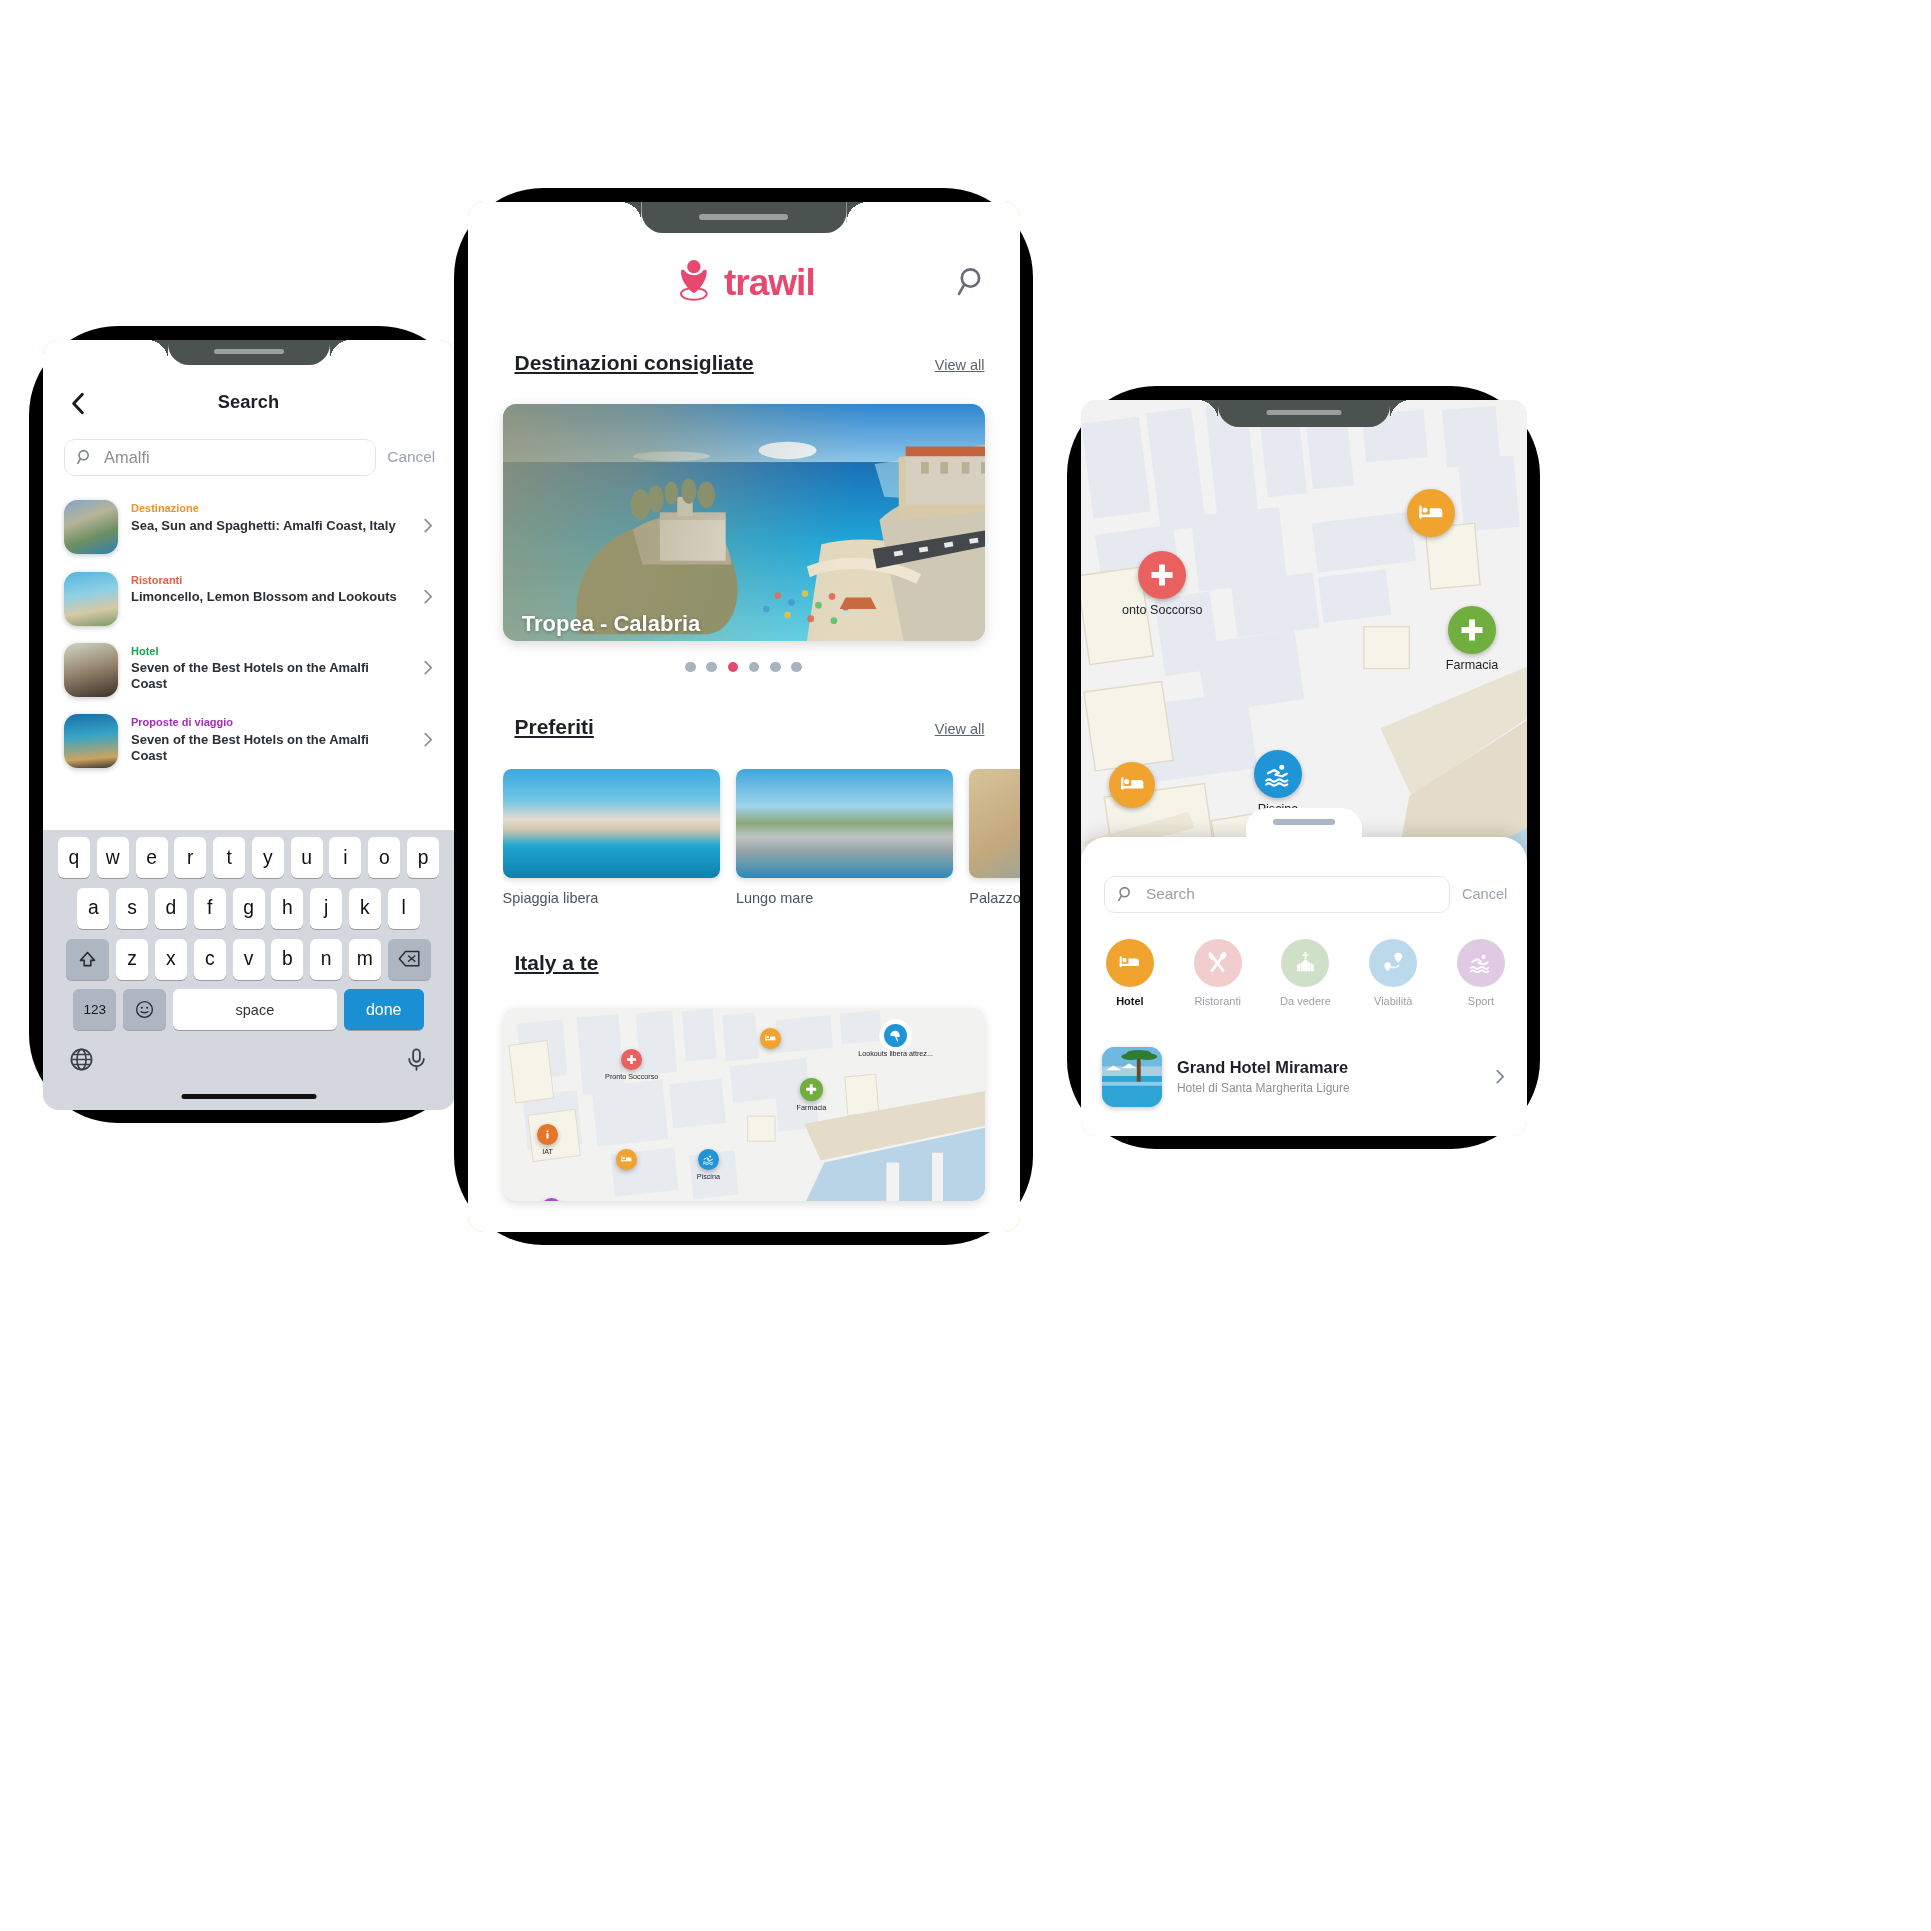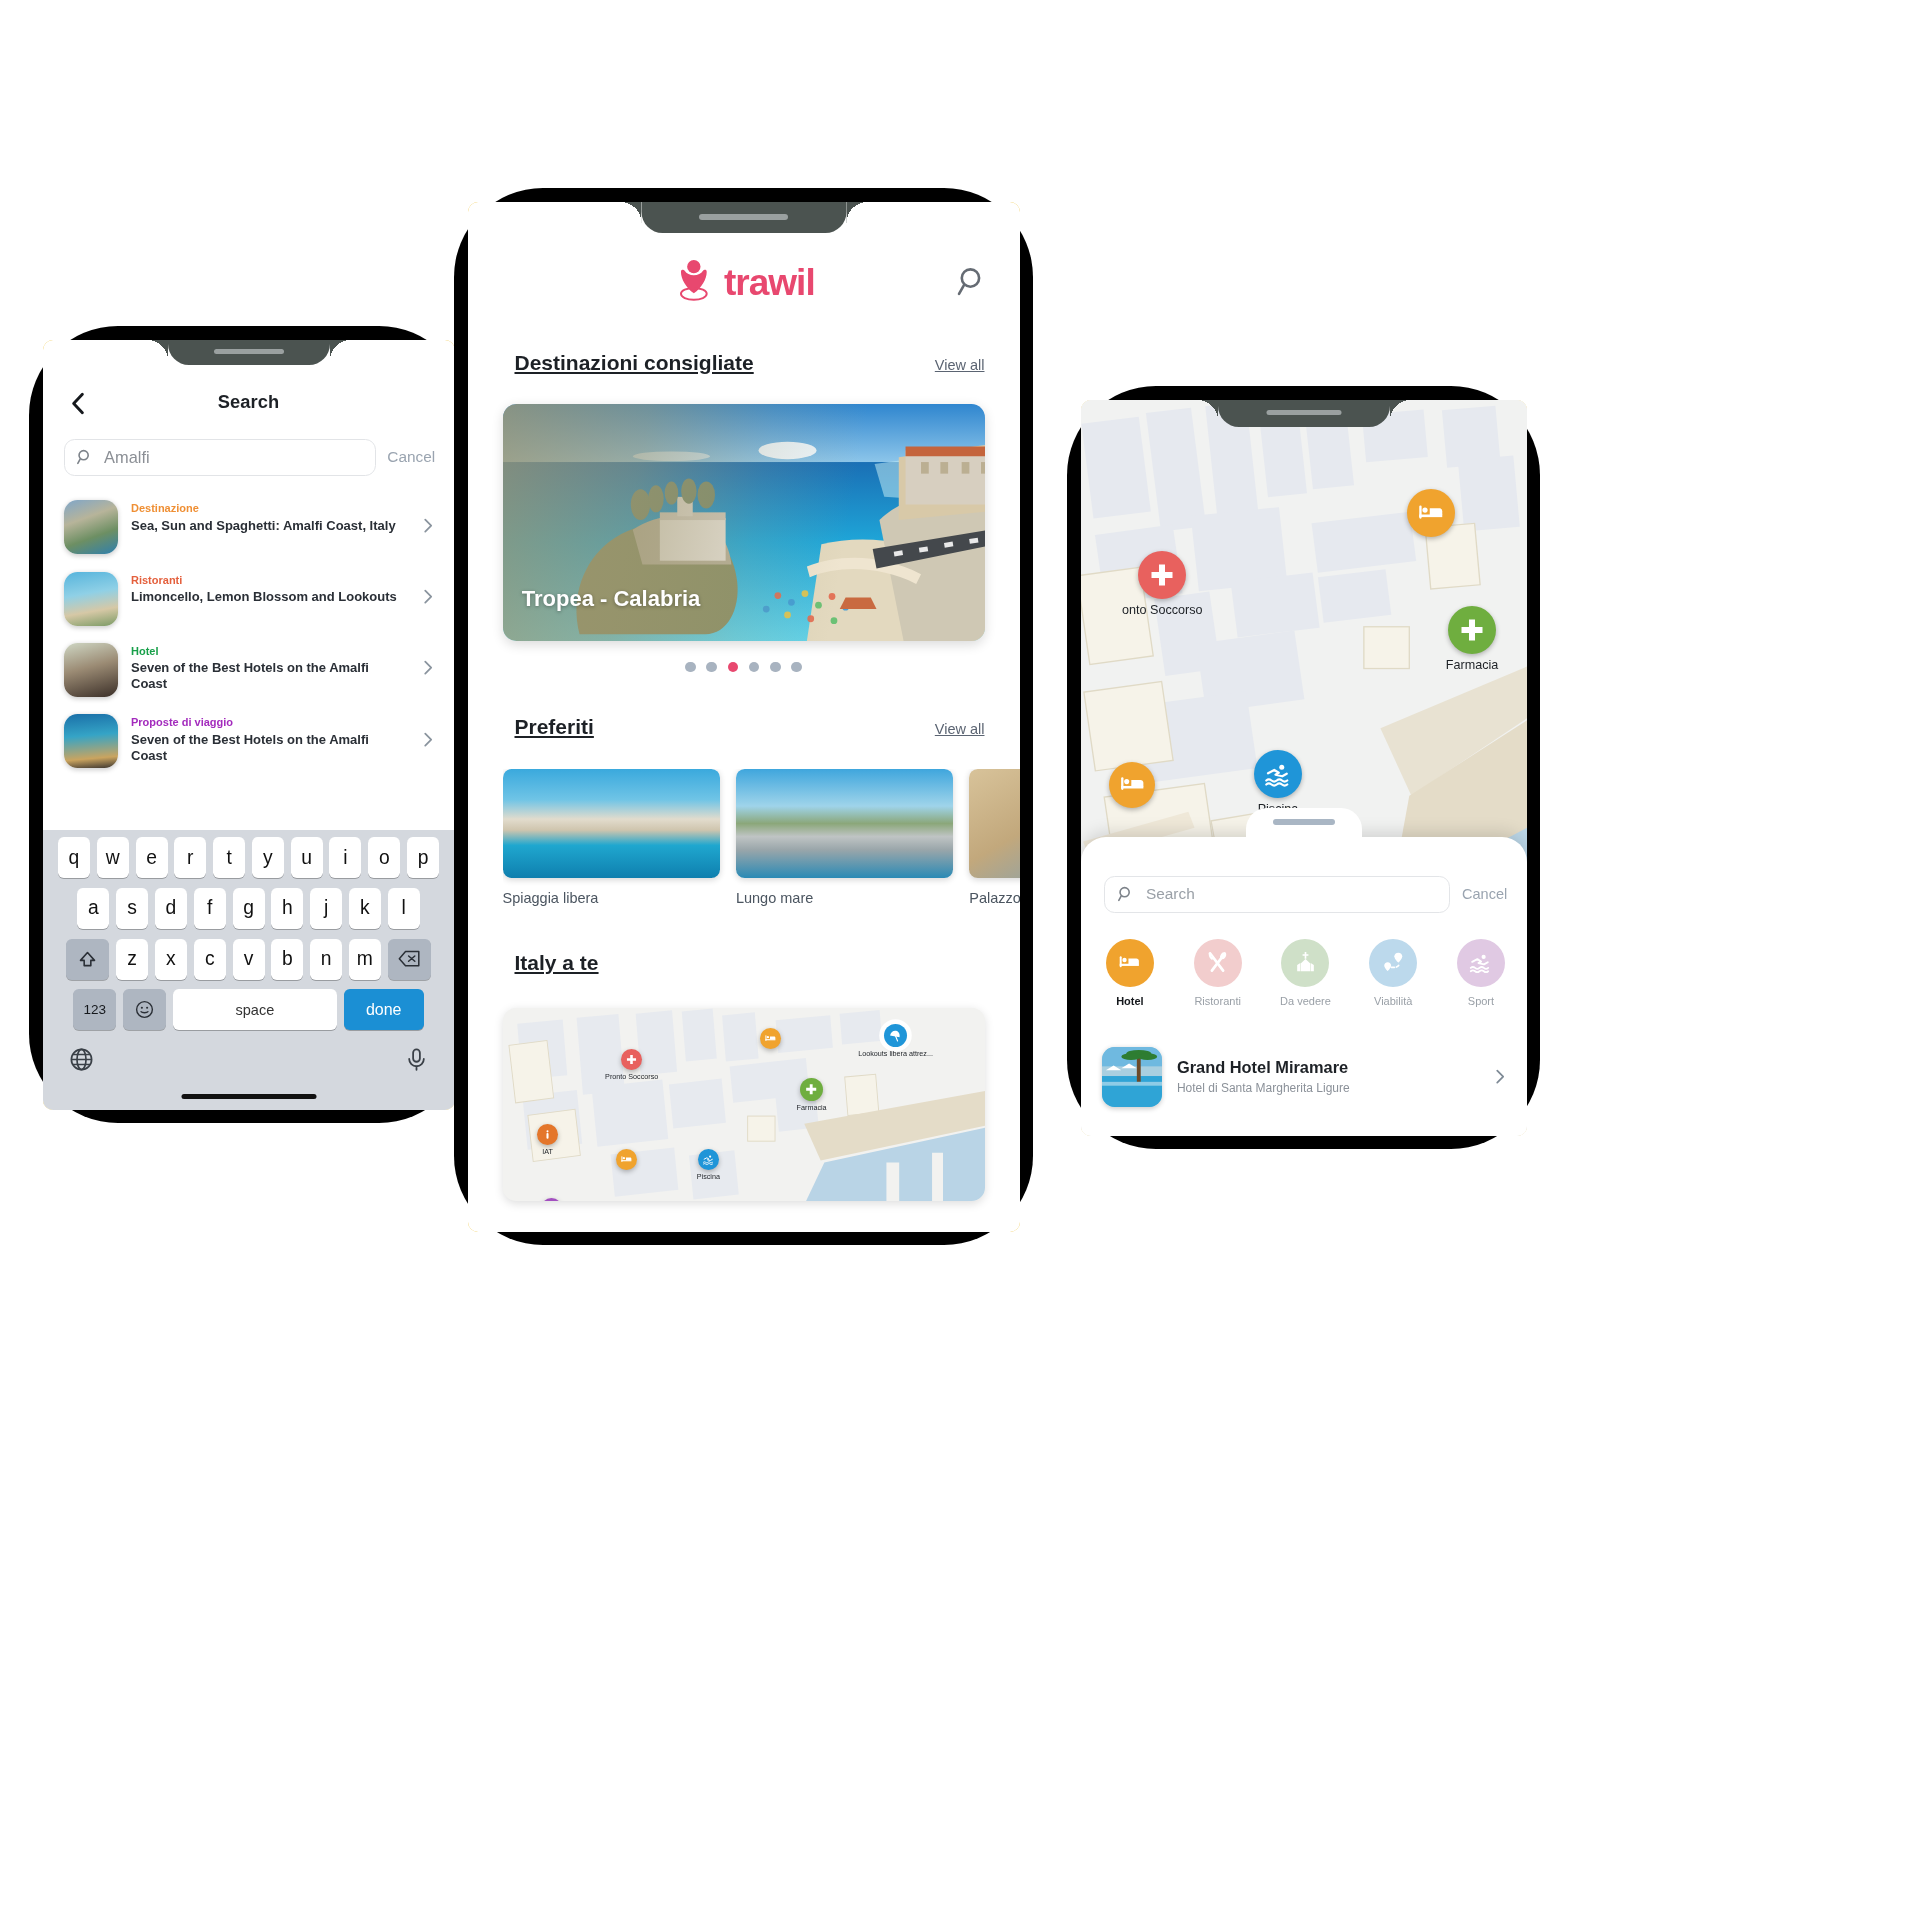--- a/index.html
+++ b/index.html
@@ -5,21 +5,21 @@
   html,body{margin:0;padding:0;background:#ffffff;}
   body{width:1931px;height:1931px;position:relative;overflow:hidden;
        font-family:"Liberation Sans","DejaVu Sans",sans-serif;}
 
   .stage{position:absolute;inset:0;}
 
   
   .phone{position:absolute;background:#000000;border-radius:89px;
          box-shadow:0 0 0 0 rgba(0,0,0,0);}
   .phone .bezel{position:absolute;inset:25px;background:#4b5350;border-radius:66px;}
-  .phone .screen{position:absolute;inset:13.5px;background:#eab308;border-radius:10px;
+  .phone .screen{position:absolute;inset:13.5px;background:#eab308;border-radius:16px;
                  overflow:hidden;padding-left:42px;}
   .notch{position:absolute;top:0;left:50%;transform:translateX(-50%);
          background:#4b5350;border-bottom-left-radius:21px;border-bottom-right-radius:21px;z-index:40;}
   .notch:before,.notch:after{content:"";position:absolute;top:0;width:21px;height:21px;
          background:#4b5350;}
   .notch:before{left:-21px;-webkit-mask:radial-gradient(circle 21px at 0 21px,transparent 0 21px,#000 21px);
                 mask:radial-gradient(circle 21px at 0 21px,transparent 0 21px,#000 21px);}
   .notch:after{right:-21px;-webkit-mask:radial-gradient(circle 21px at 21px 21px,transparent 0 21px,#000 21px);
                mask:radial-gradient(circle 21px at 21px 21px,transparent 0 21px,#000 21px);}
   .speaker{position:absolute;left:50%;transform:translateX(-50%);background:#9aa0a0;border-radius:4.8px;}
@@ -74,21 +74,21 @@
   .c-logo{position:absolute;left:50%;top:1.9px;transform:translateX(-50%);display:flex;align-items:center;gap:9.7px;}
   .c-logo .wm{font-size:37px;font-weight:700;color:#e8486f;letter-spacing:-1px;line-height:1;}
   .c-searchbtn{position:absolute;right:31px;top:9.7px;width:33px;height:33px;cursor:pointer;}
 
   .c-secthead{display:flex;align-items:baseline;justify-content:space-between;margin:0 35px;}
   .c-secthead h2{font-size:21px;font-weight:700;color:#1d2126;margin:12px;text-decoration:underline;}
   .c-viewall{font-size:14.5px;color:#5b6472;text-decoration:underline;cursor:pointer;}
 
   .hero{margin:17.4px 35px 0 35px;height:237px;border-radius:13.5px;overflow:hidden;position:relative;
         box-shadow:0 3.9px 11.6px rgba(0,0,0,.14);}
-  .hero .cap{position:absolute;left:19.3px;bottom:29px;color:#fff;font-size:22px;font-weight:600;
+  .hero .cap{position:absolute;left:19.3px;bottom:4px;color:#fff;font-size:22px;font-weight:600;
              text-shadow:0 1px 3.9px rgba(0,0,0,.35);z-index:3;}
   .hero .veil{position:absolute;inset:0;z-index:2;
        background:linear-gradient(100deg,rgba(160,150,110,.78) 0%,rgba(160,152,112,.55) 28%,rgba(170,160,120,.18) 52%,rgba(255,255,255,0) 70%);}
 
   .dots{display:flex;justify-content:center;gap:10.6px;margin-top:21px;}
   .dot{width:10.6px;height:10.6px;border-radius:50%;background:#a8b3c0;cursor:pointer;}
   .dot.on{background:#e8486f;}
 
   .fav-strip{display:flex;gap:16.4px;margin:17.4px 0 0 35px;overflow:hidden;}
   .fav{flex:none;width:217px;cursor:pointer;}

